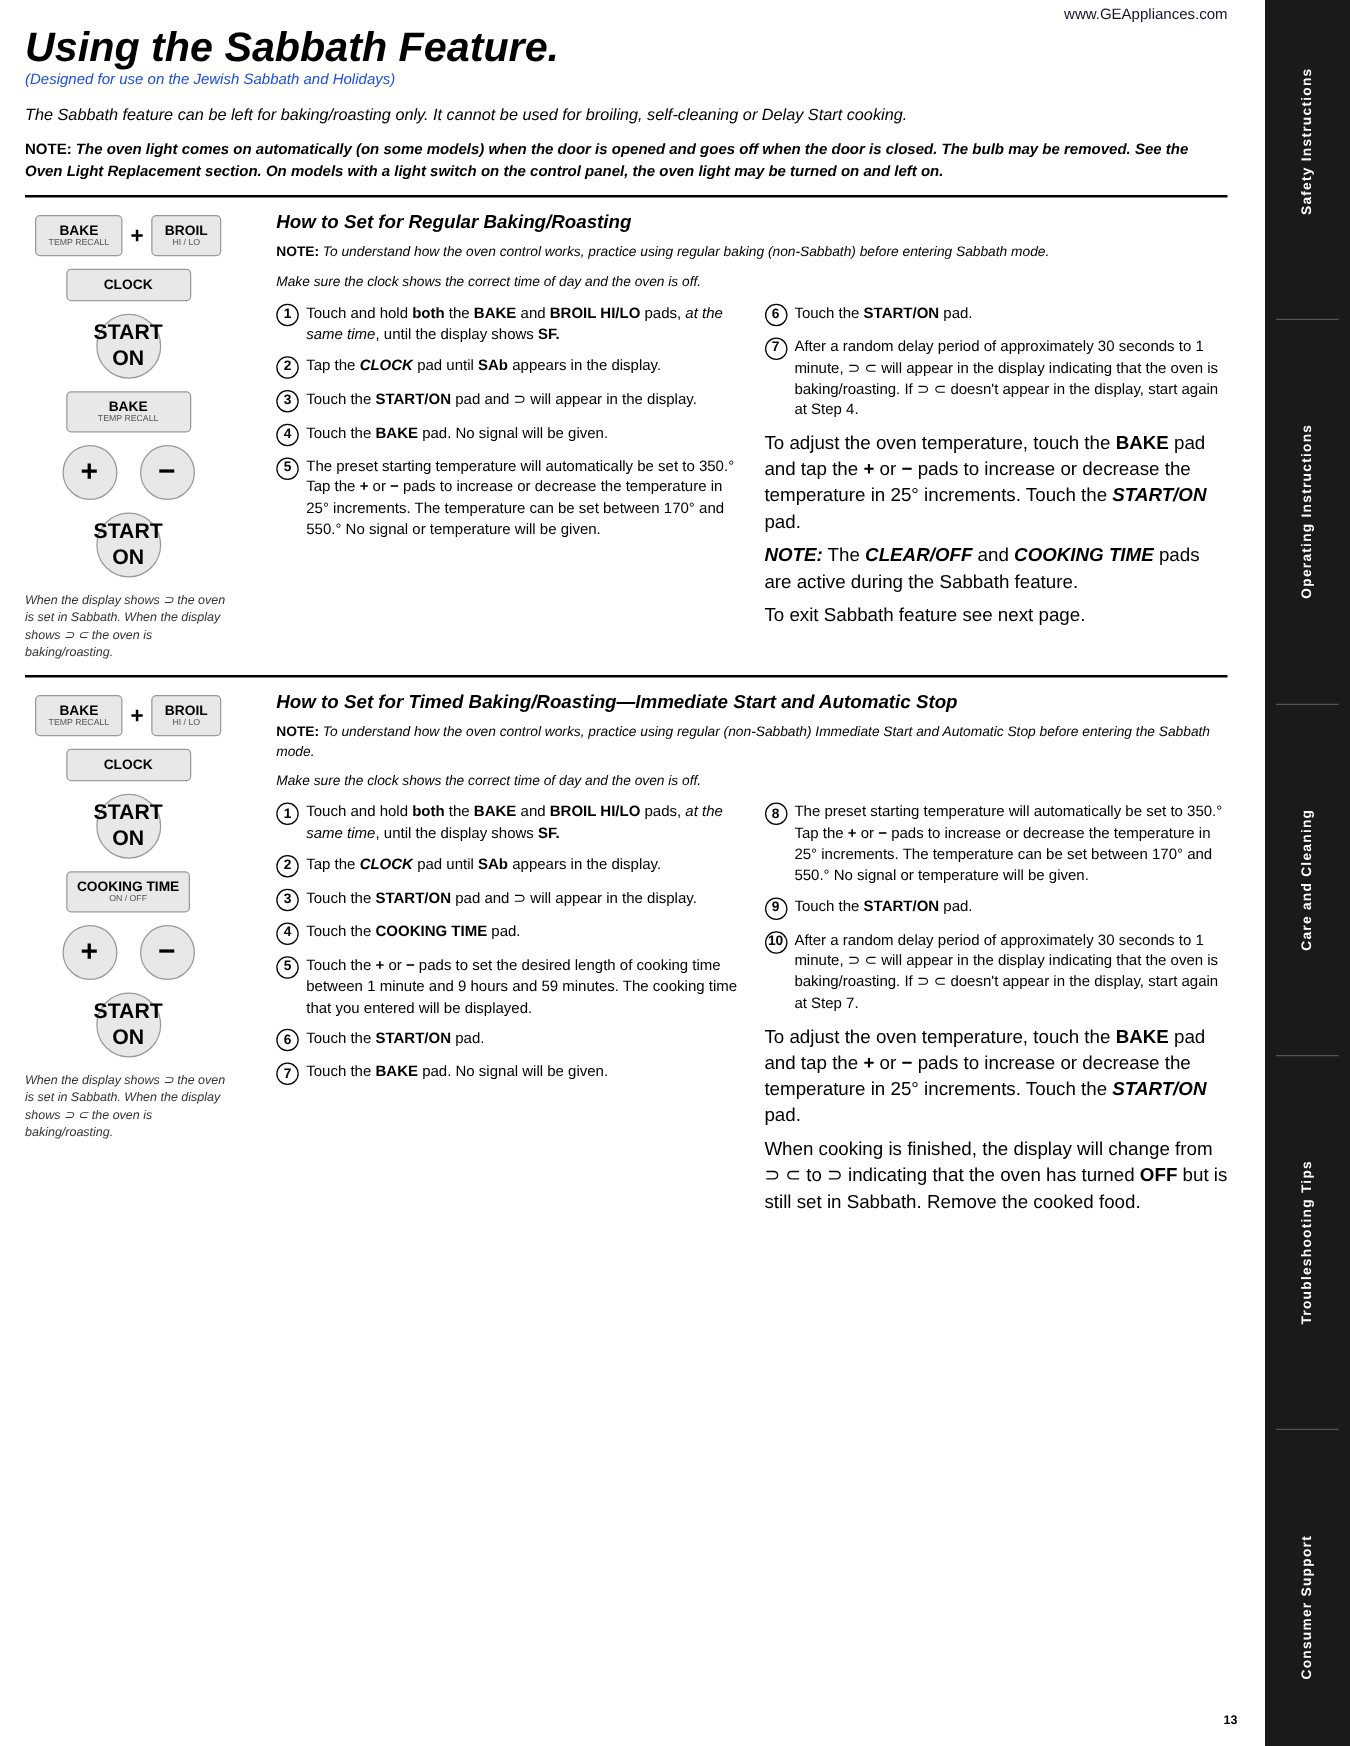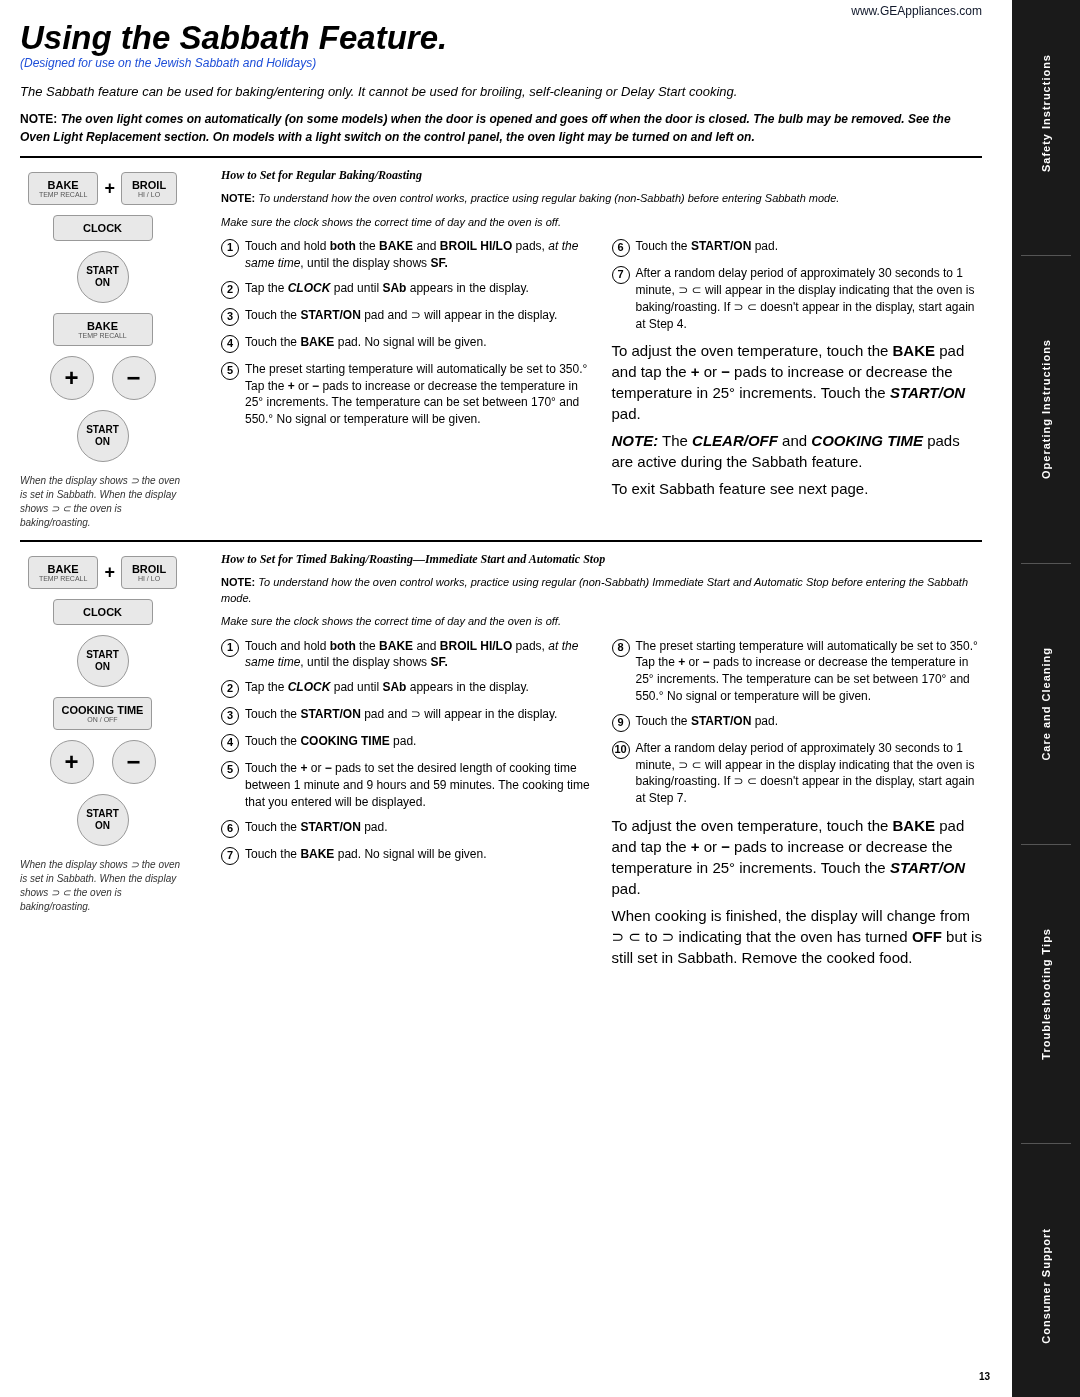--- a/index.html
+++ b/index.html
@@ -152,21 +152,21 @@
 
     .round-btn {
       background: #e8e8e8;
       border: 1.5px solid #999;
       border-radius: 50%;
       width: 52px;
       height: 52px;
       display: flex;
       align-items: center;
       justify-content: center;
-      font-size: 10px;
+      font-size: 17px;
       font-weight: bold;
       text-align: center;
       line-height: 1.2;
     }
 
     .plusminus-btn {
       background: #e8e8e8;
       border: 1.5px solid #999;
       border-radius: 50%;
       width: 44px;
@@ -178,26 +178,25 @@
       font-weight: bold;
     }
 
     
     .instruction-content {
       flex: 1;
       padding-left: 15px;
     }
 
     .section-title {
-      font-size: 12px;
+      font-size: 15px;
       font-weight: bold;
       font-style: italic;
       margin-bottom: 8px;
       line-height: 1.3;
-      font-family: Liberation Serif, serif;
     }
 
     .note-small {
       font-size: 11px;
       font-style: italic;
       margin-bottom: 8px;
       line-height: 1.4;
     }
     .note-small strong { font-style: normal; }
 
@@ -296,21 +295,21 @@
 
   <div class="header-row">
     <div>
       <div class="page-title">Using the Sabbath Feature.</div>
       <div class="page-subtitle">(Designed for use on the Jewish Sabbath and Holidays)</div>
     </div>
     <div class="website">www.GEAppliances.com</div>
   </div>
 
   <div class="intro-text">
-    <em>The Sabbath feature can be used for baking/entering only. It cannot be used for broiling, self-cleaning or Delay Start cooking.</em>
+    <em>The Sabbath feature can be left for baking/roasting only. It cannot be used for broiling, self-cleaning or Delay Start cooking.</em>
   </div>
   <div class="note-text">
     <strong>NOTE: </strong><span>The oven light comes on automatically (on some models) when the door is opened and goes off when the door is closed. The bulb may be removed. See the Oven Light Replacement section. On models with a light switch on the control panel, the oven light may be turned on and left on.</span>
   </div>
 
   <div class="section-row">
 
     <div class="control-panel">
 
       <div class="btn-row">

